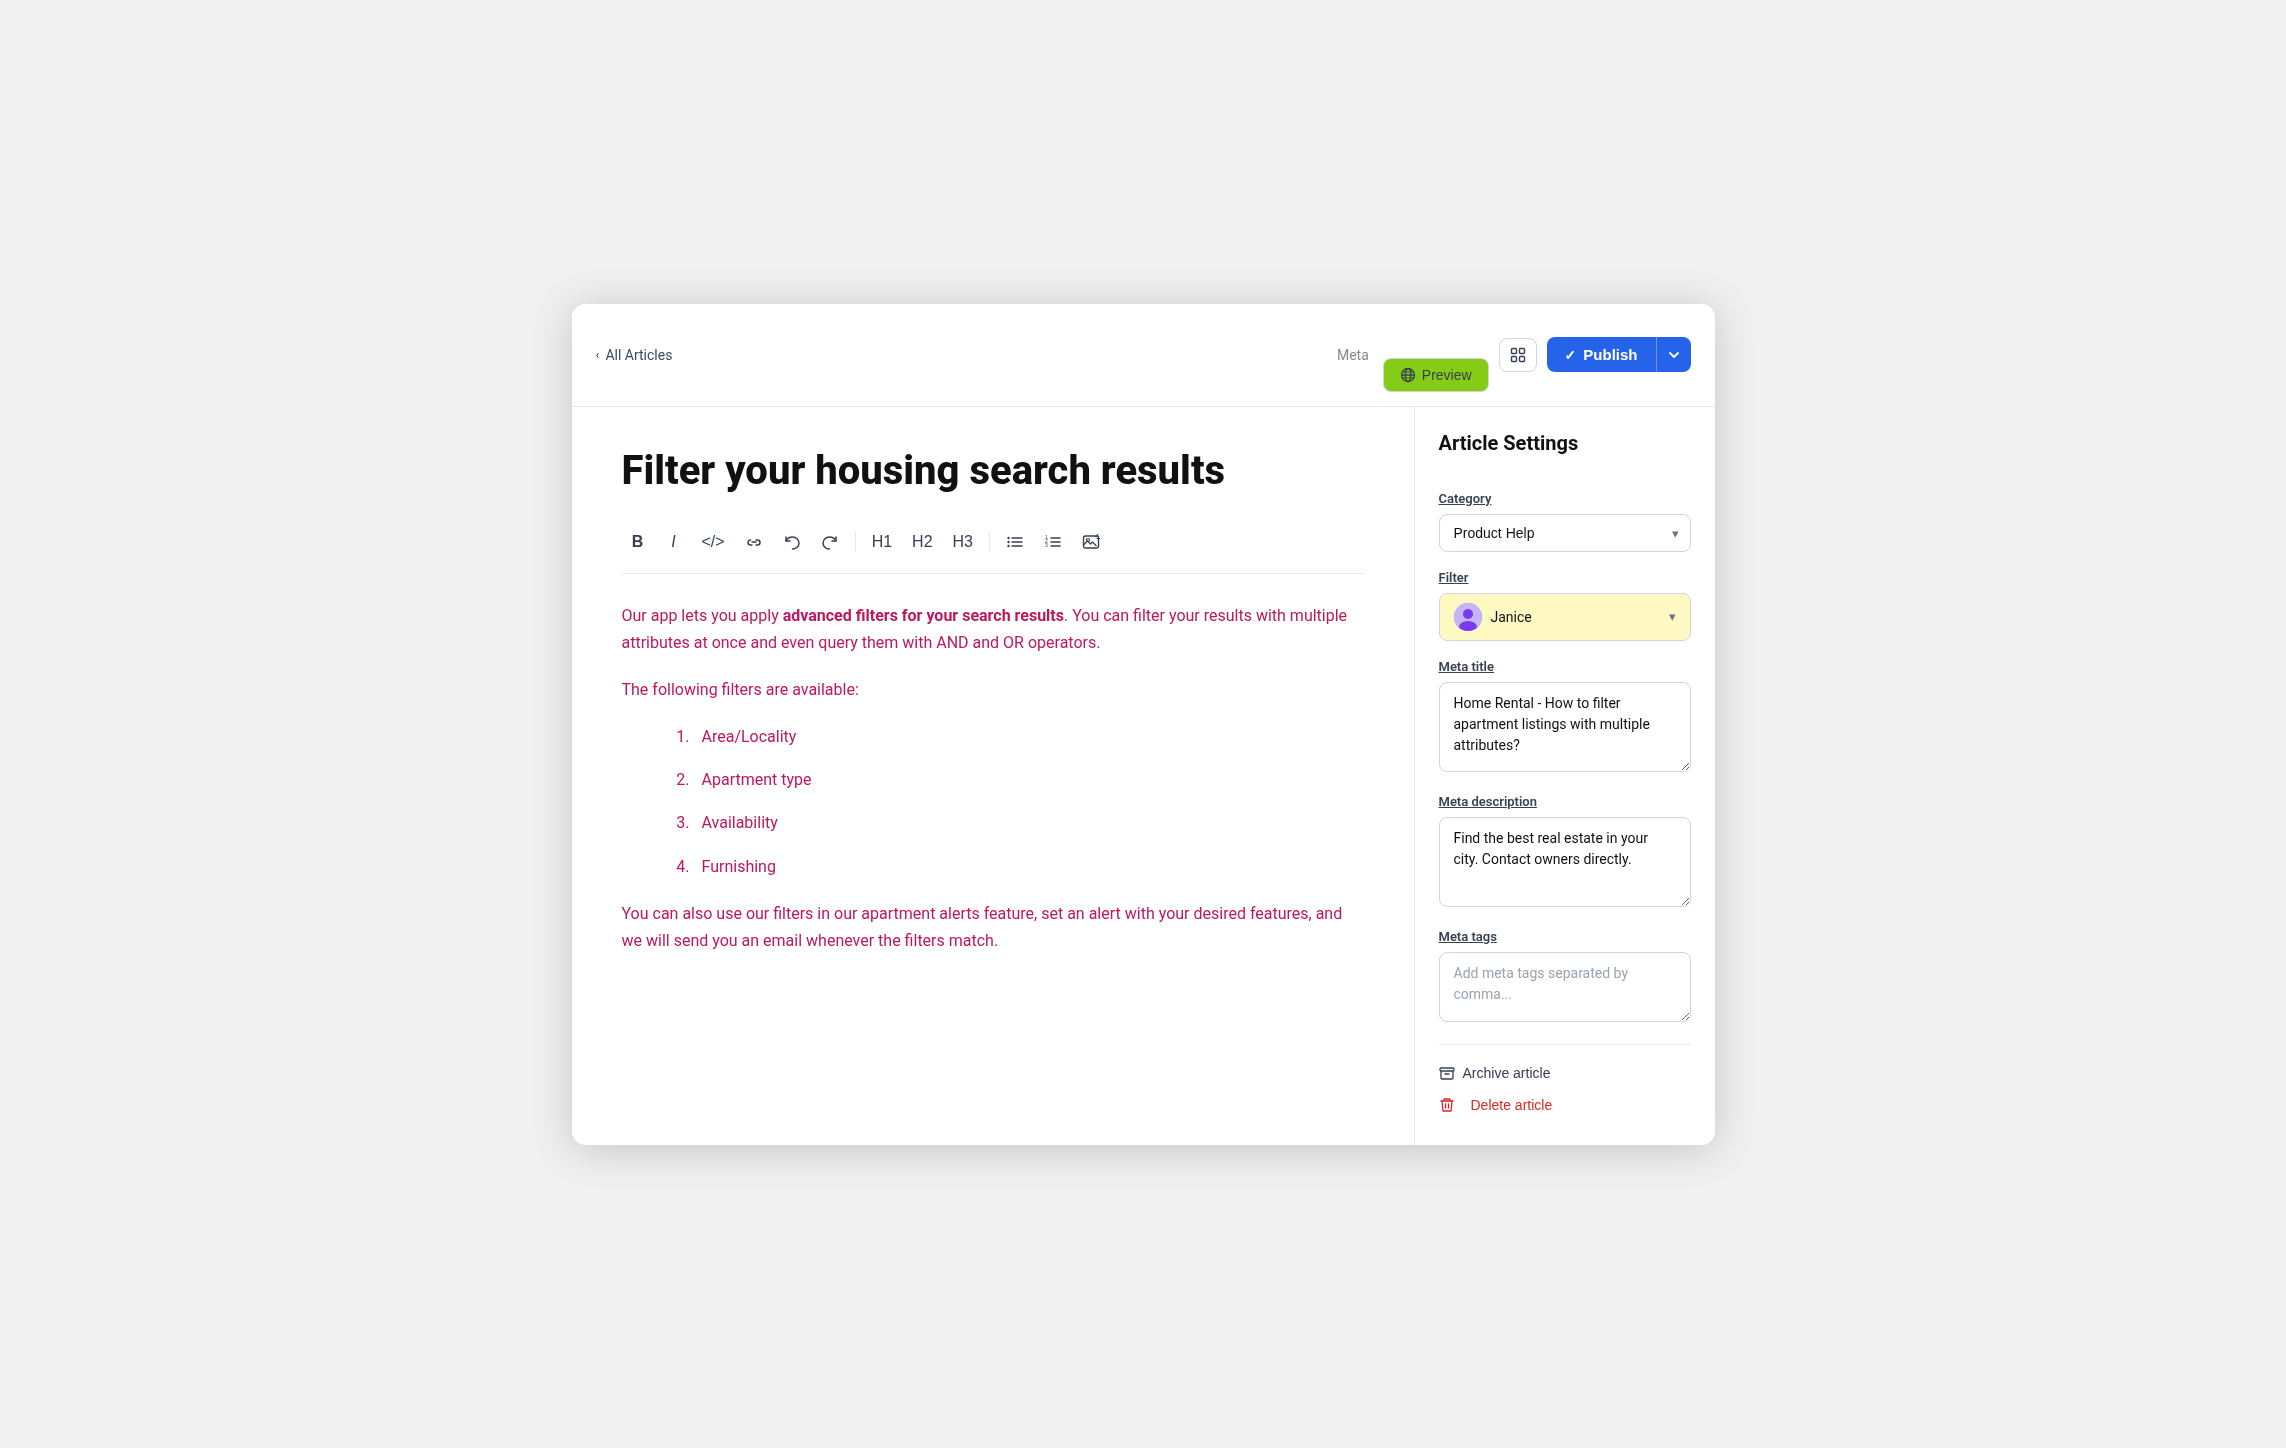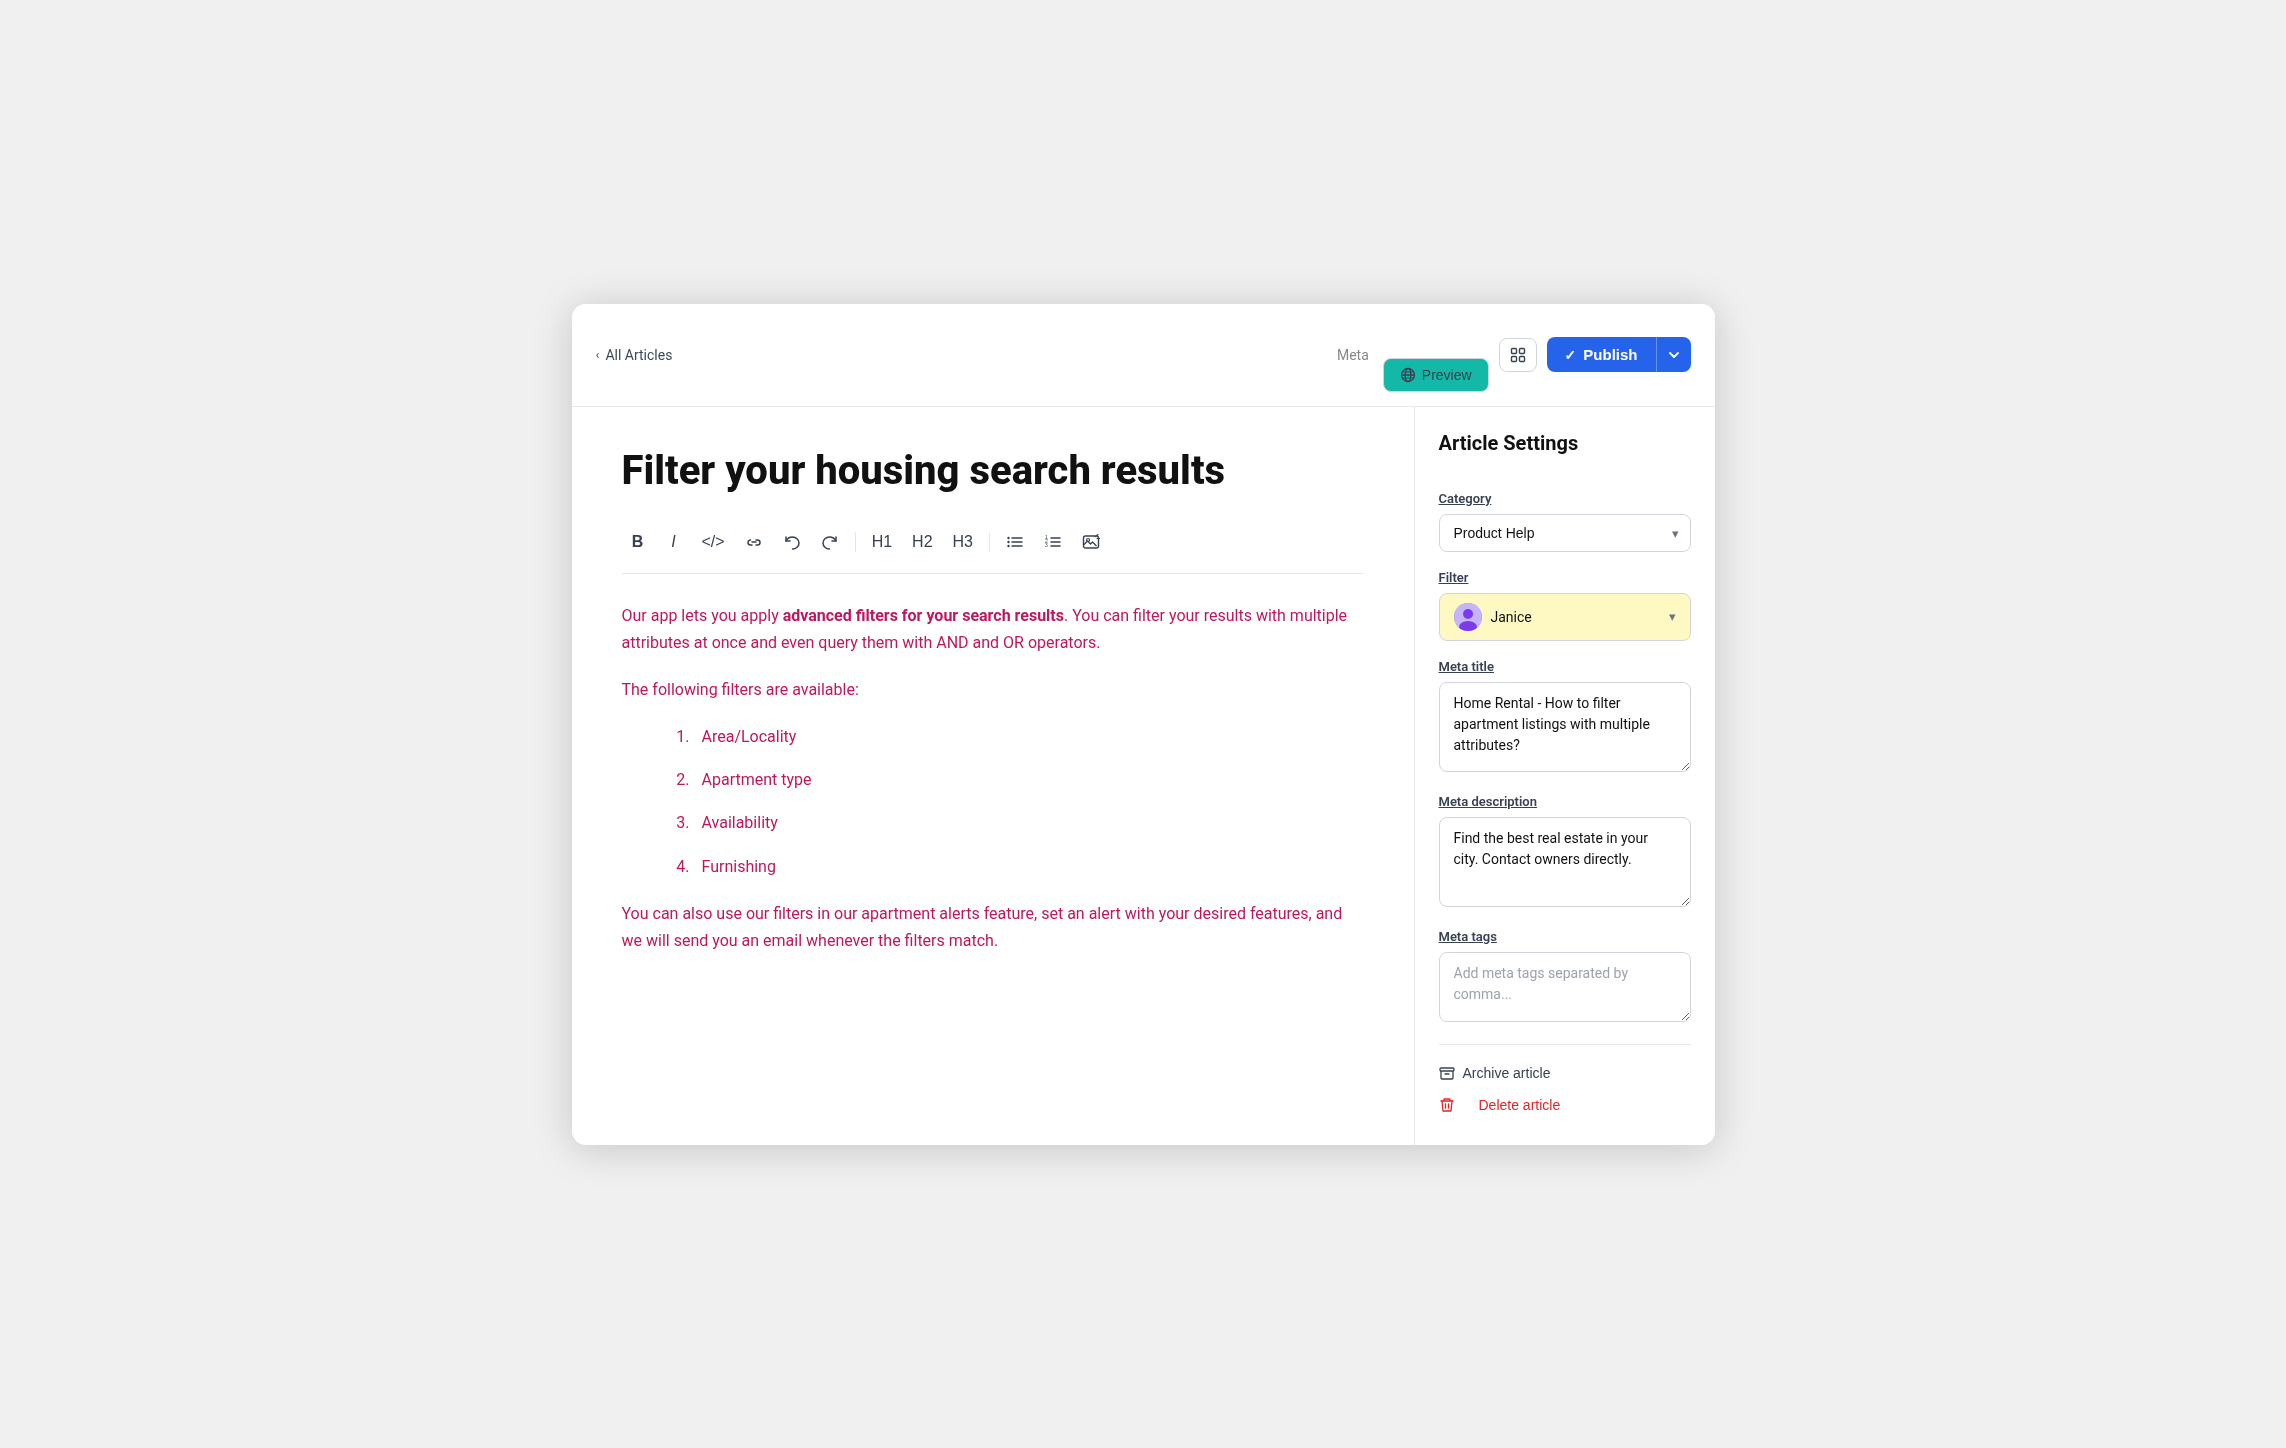--- a/index.html
+++ b/index.html
@@ -52,21 +52,21 @@
     .saved-label {
       color: #888;
       font-size: 14px;
       margin-right: 4px;
     }
     .preview-btn {
       display: flex;
       align-items: center;
       gap: 6px;
       border: 1.5px solid #d0d5dd;
-      background: #14b8a6;
+      background: #84cc16;
       border-radius: 8px;
       padding: 8px 16px;
       font-size: 14px;
       color: #374151;
       cursor: pointer;
       font-weight: 500;
       margin-top: 40px;
     }
     .preview-btn .globe-icon {
       width: 16px;
@@ -301,21 +301,21 @@
       border: none;
       color: #374151;
       font-size: 14px;
       cursor: pointer;
       padding: 8px 0;
       width: 100%;
     }
     .delete-btn {
       display: flex;
       align-items: flex-start;
-      gap: 24px;
+      gap: 16px;
       background: none;
       border: none;
       color: #dc2626;
       font-size: 14px;
       cursor: pointer;
       padding: 8px 0;
       width: 100%;
     }
     .action-divider {
       border: none;

